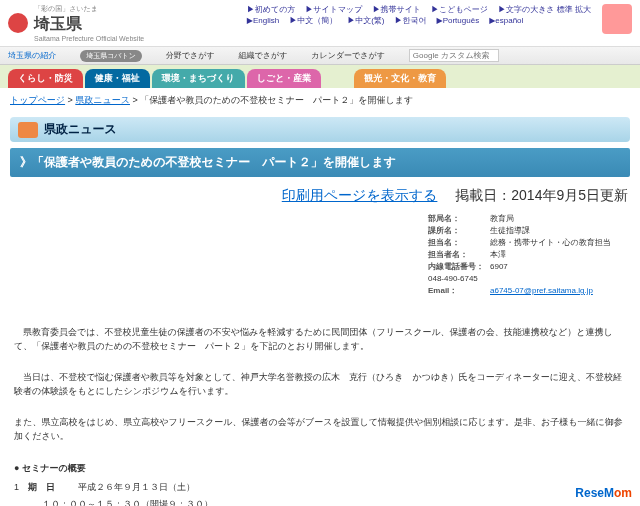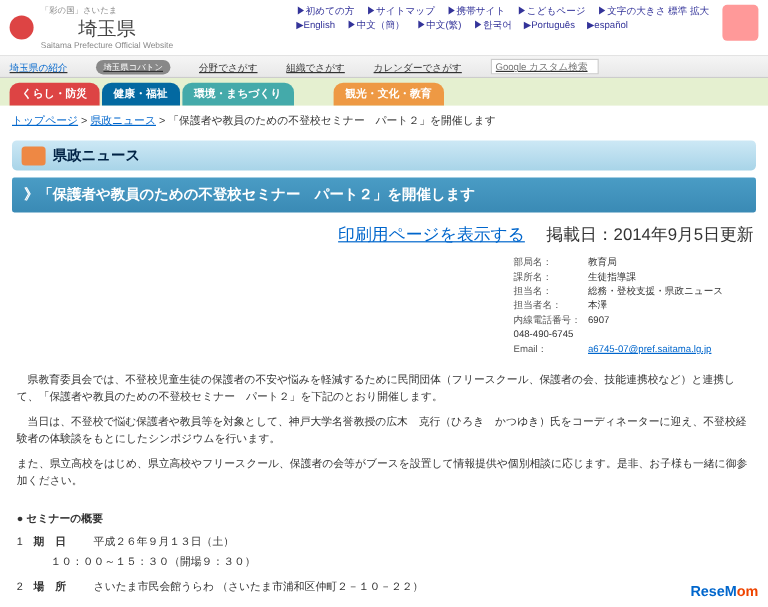--- a/index.html
+++ b/index.html
@@ -1,49 +1,49 @@
 <!DOCTYPE html>
 <html><head>
 <meta charset="utf-8">
 <style>
 * { margin: 0; padding: 0; box-sizing: border-box; }
 body { font-family: "MS PGothic", "Hiragino Sans", sans-serif; font-size: 11px; background: #fff; color: #333; width: 640px; }
 .header { display: flex; align-items: flex-start; padding: 4px 8px; border-bottom: 1px solid #ddd; }
 .logo-area { display: flex; align-items: center; gap: 6px; }
 .logo-cobaton { width: 20px; height: 20px; background: #d44; border-radius: 50%; }
 .pref-text { display: flex; flex-direction: column; }
-.pref-name { font-size: 16px; font-weight: normal; color: #444; text-align: center; }
+.pref-name { font-size: 16px; font-weight: bold; color: #444; }
 .pref-sub { font-size: 7px; color: #888; }
 .top-links { margin-left: auto; font-size: 8px; line-height: 1.4; }
 .top-links a { color: #339; text-decoration: none; margin: 0 3px; }
 .top-links .row { display: flex; gap: 4px; flex-wrap: wrap; }
 .mascot-link { width: 30px; height: 30px; background: #f99; border-radius: 4px; margin-left: 8px; }
-.subheader { background: linear-gradient(#f5f5f5, #e8e8e8); padding: 2px 8px; font-size: 8px; display: flex; align-items: flex-end; gap: 24px; border-bottom: 1px solid #ccc; text-decoration: underline; }
+.subheader { background: linear-gradient(#f5f5f5, #e8e8e8); padding: 2px 8px; font-size: 8px; display: flex; align-items: center; gap: 24px; border-bottom: 1px solid #ccc; }
 .subheader .pill { background: #888; color: #fff; padding: 1px 6px; border-radius: 8px; font-size: 7px; }
 .nav-tabs { display: flex; background: #e5f0d0; padding: 4px 8px 0; gap: 2px; }
 .nav-tab { padding: 3px 10px; border-radius: 8px 8px 0 0; font-size: 9px; color: #fff; font-weight: bold; }
 .tab-red { background: #d44; }
 .tab-green { background: #0369a1; }
 .tab-teal { background: #4aa; }
 .tab-pink { background: #d6a; }
 .tab-blue { background: #48b; }
 .tab-orange { background: #e94; }
 .breadcrumb { padding: 6px 10px; font-size: 9px; }
 .breadcrumb a { color: #06c; text-decoration: underline; }
 .section-hdr { background: linear-gradient(#cde8f5, #a8d4e8); margin: 4px 10px; padding: 4px 8px; border-radius: 4px; font-weight: bold; font-size: 12px; color: #024; display: flex; align-items: center; gap: 6px; }
 .section-hdr .icon { width: 20px; height: 16px; background: #e84; border-radius: 3px; }
 .title-bar { background: linear-gradient(#4a9cc5, #3a8ab5); color: #fff; margin: 6px 10px; padding: 6px 10px; font-size: 12px; font-weight: bold; border-radius: 2px; }
 .meta-row { text-align: right; padding: 4px 12px; font-size: 14px; }
 .meta-row a { color: #06c; text-decoration: underline; }
 .info-box { margin: 4px 12px 4px auto; width: 200px; font-size: 8px; line-height: 1.5; }
 .info-box .row { display: flex; }
-.info-box .lbl { width: 62px; color: #555; }
+.info-box .lbl { width: 62px; color: #555; font-weight: bold; }
 .info-box a { color: #06c; text-decoration: underline; }
 .body-text { padding: 8px 14px; font-size: 9px; line-height: 1.6; }
-.body-text p { margin-bottom: 6px; }
+.body-text p { margin-bottom: 6px; margin-top: 16px; }
 .outline { padding: 4px 14px 8px; font-size: 9px; line-height: 1.7; }
 .outline .item { display: flex; margin-bottom: 2px; }
 .outline .num { width: 14px; flex-shrink: 0; }
 .outline .lbl { width: 50px; flex-shrink: 0; font-weight: bold; }
 .outline .sub { margin-left: 28px; }
 .footer-logo { position: fixed; bottom: 6px; right: 8px; font-size: 12px; font-weight: bold; }
 .footer-logo .r { color: #06c; } .footer-logo .m { color: #e40; }
 </style>
 </head>
 <body>
@@ -83,20 +83,21 @@
   <span>分野でさがす</span>
   <span>組織でさがす</span>
   <span>カレンダーでさがす</span>
   <input style="font-size: 8px; width: 90px; border: 1px solid rgb(204, 204, 204); padding: 1px 3px;" placeholder="Google カスタム検索">
 </div>
 
 <div class="nav-tabs">
   <div class="nav-tab tab-red">くらし・防災</div>
   <div class="nav-tab tab-green">健康・福祉</div>
   <div class="nav-tab tab-teal">環境・まちづくり</div>
+  <div class="nav-tab tab-pink">しごと・産業</div>
   <div class="nav-tab tab-blue" style="visibility:hidden">　</div>
   <div class="nav-tab tab-orange">観光・文化・教育</div>
 </div>
 
 <div class="breadcrumb">
   <a>トップページ</a> &gt;
   <a>県政ニュース</a> &gt;
   <span>「保護者や教員のための不登校セミナー　パート２」を開催します</span>
 </div>
 
@@ -116,21 +117,21 @@
 <div class="row">
       <span class="lbl">部局名：</span>
       <span>教育局</span>
     </div>
     <div class="row">
       <span class="lbl">課所名：</span>
       <span>生徒指導課</span>
     </div>
     <div class="row">
       <span class="lbl">担当名：</span>
-      <span>総務・登校支援・県政ニュース</span>
+      <span>総務・携帯サイト・心の教育担当</span>
     </div>
     <div class="row">
       <span class="lbl">担当者名：</span>
       <span>本澤</span>
     </div>
     <div class="row">
       <span class="lbl">内線電話番号：</span>
       <span>6907</span>
     </div>
     <div class="row">

